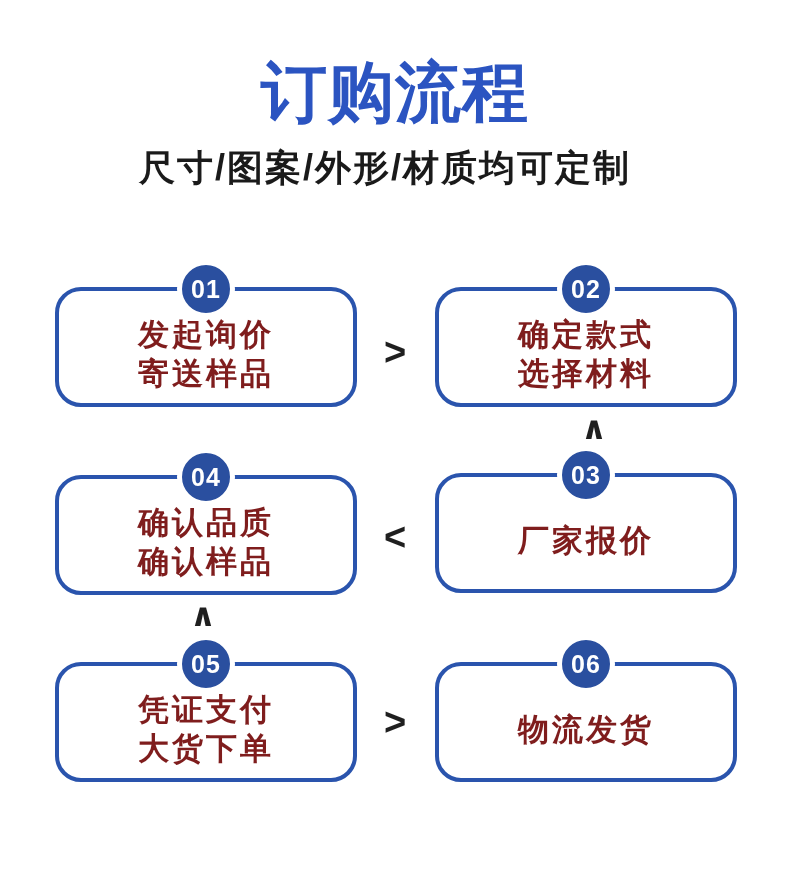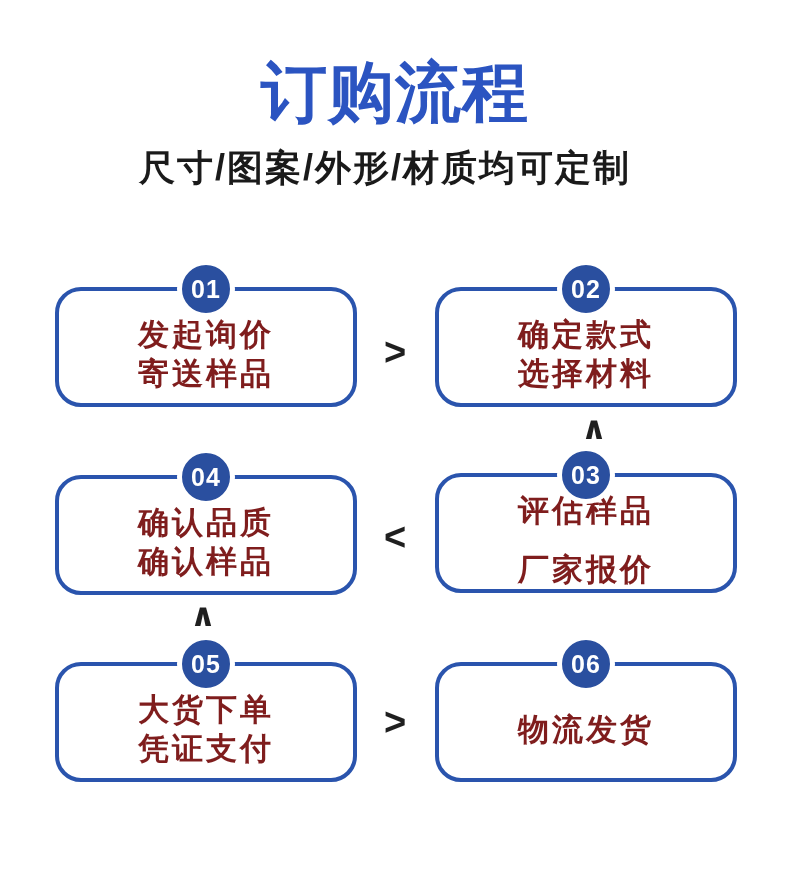--- a/index.html
+++ b/index.html
@@ -123,38 +123,37 @@
       <span>02</span>
     </div>
     <div class="step-line">确定款式</div>
     <div class="step-line">选择材料</div>
   </div>
 
   <div class="step-box pos-r2r">
     <div class="badge">
       <span>03</span>
     </div>
-    <div class="step-line">评估样品</div>
     <div class="step-line">厂家报价</div>
   </div>
 
   <div class="step-box pos-r2l">
     <div class="badge">
       <span>04</span>
     </div>
     <div class="step-line">确认品质</div>
     <div class="step-line">确认样品</div>
   </div>
 
   <div class="step-box pos-r3l">
     <div class="badge">
       <span>05</span>
     </div>
+    <div class="step-line">凭证支付</div>
     <div class="step-line">大货下单</div>
-    <div class="step-line">凭证支付</div>
   </div>
 
   <div class="step-box pos-r3r">
     <div class="badge">
       <span>06</span>
     </div>
     <div class="step-line">物流发货</div>
   </div>
 
   <div class="arrow arrow-lr a-1">&gt;</div>

